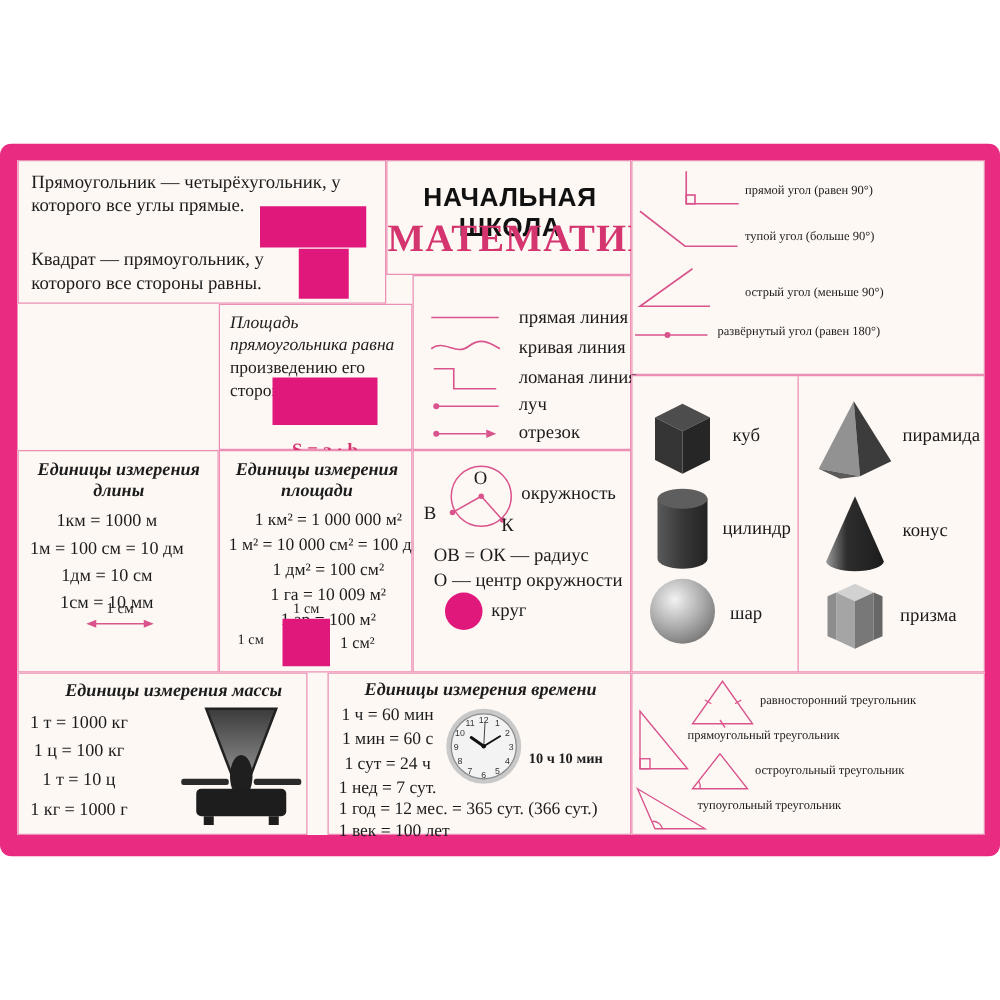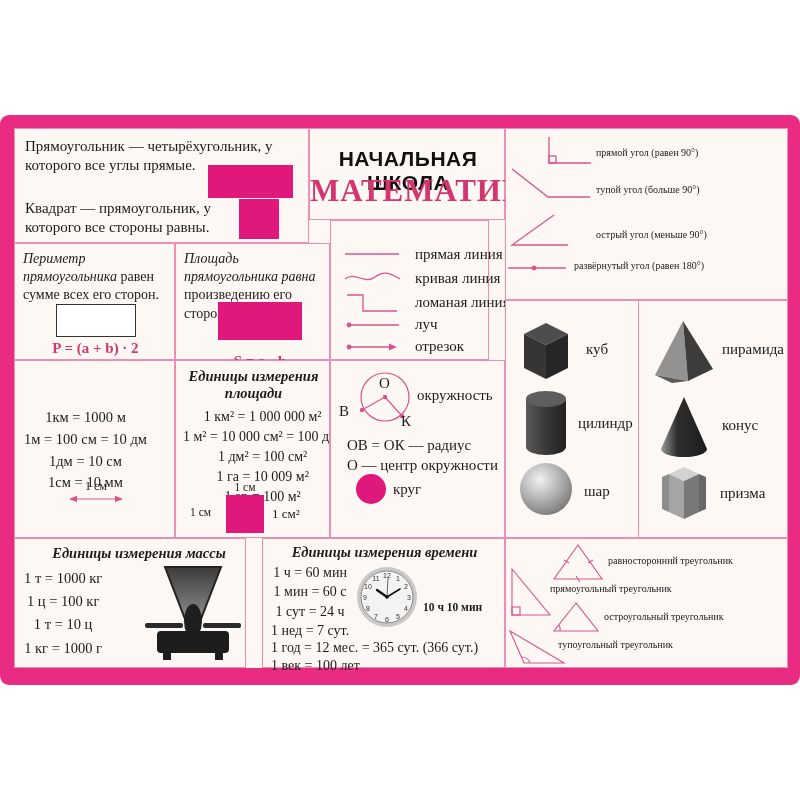--- a/index.html
+++ b/index.html
@@ -58,53 +58,49 @@
             <line x1="2" y1="139" x2="60" y2="139"></line>
           </g>
           <circle cx="28" cy="139" r="2.4" fill="var(--draw)"></circle>
         </svg>
         <div class="abs lbl" style="left:90px;top:18px;">прямой угол (равен 90°)</div>
         <div class="abs lbl" style="left:90px;top:55px;">тупой угол (больше 90°)</div>
         <div class="abs lbl" style="left:90px;top:100px;">острый угол (меньше 90°)</div>
         <div class="abs lbl" style="left:68px;top:131px;">развёрнутый угол (равен 180°)</div>
       </div>
 
-      <div class="box" style="left:0;top:115px;width:161px;height:117px;">
-        <div class="abs small" style="left:8px;top:6px;width:146px;line-height:1.3;"><span style="font-style:italic;">Периметр прямоугольника</span> <span>равен сумме всех его сторон.</span></div>
-        <div class="abs" style="left:41px;top:60px;width:80px;height:33px;background:#fff;border:1.5px solid #333;"></div>
-        <div class="abs formula" style="left:0;top:96px;width:161px;">P = (a + b) · 2</div>
-      </div>
 
       <div class="box" style="left:161px;top:115px;width:155px;height:117px;">
         <div class="abs small" style="left:8px;top:6px;width:142px;line-height:1.3;"><span style="font-style:italic;">Площадь прямоугольника равна</span> <span>произведению его сторон.</span></div>
         <div class="abs" style="left:42px;top:58px;width:84px;height:38px;background:var(--pink);"></div>
         <div class="abs formula" style="left:0;top:109px;width:168px;">S = a · b</div>
       </div>
 
-      <div class="box" style="left:316px;top:92px;width:159px;height:140px;">
+      <div class="box" style="left:316px;top:92px;width:175px;height:140px;">
         <svg class="abs" style="left:12px;top:0;" width="60" height="140" viewBox="0 0 60 140">
           <g stroke="var(--draw)" stroke-width="1.3" fill="none">
             <line x1="2" y1="33" x2="56" y2="33"></line>
             <path d="M2,58 C12,50 22,64 32,56 S50,54 57,58"></path>
             <path d="M4,74 L20,74 L20,90 L54,90"></path>
             <line x1="6" y1="104" x2="56" y2="104"></line>
             <line x1="6" y1="126" x2="46" y2="126"></line>
           </g>
           <circle cx="6" cy="104" r="2.4" fill="var(--draw)"></circle>
           <circle cx="6" cy="126" r="2.4" fill="var(--draw)"></circle>
           <polygon points="46,122.6 54,126 46,129.4" fill="var(--draw)"></polygon>
         </svg>
         <div class="abs lbl15" style="left:84px;top:25px;">прямая линия</div>
         <div class="abs lbl15" style="left:84px;top:49px;">кривая линия</div>
         <div class="abs lbl15" style="left:84px;top:73px;">ломаная линия</div>
         <div class="abs lbl15" style="left:84px;top:95px;">луч</div>
         <div class="abs lbl15" style="left:84px;top:117px;">отрезок</div>
       </div>
 
       <div class="box" style="left:0;top:232px;width:161px;height:178px;">
+        <div class="abs hdr" style="left:6px;top:7px;width:148px;">Единицы измерения длины</div>
         <div class="abs list" style="left:9px;top:46px;">
           <div>1км = 1000 м</div>
           <div>1м = 100 см = 10 дм</div>
           <div>1дм = 10 см</div>
           <div>1см = 10 мм</div>
         </div>
         <div class="abs" style="left:52px;top:118px;width:58px;text-align:center;font-size:12px;">1 см</div>
         <svg class="abs" style="left:52px;top:132px;" width="58" height="12" viewBox="0 0 58 12">
           <line x1="4" y1="6" x2="54" y2="6" stroke="var(--draw)" stroke-width="1.2"></line>
           <polygon points="10,2.8 2,6 10,9.2" fill="var(--draw)"></polygon>

